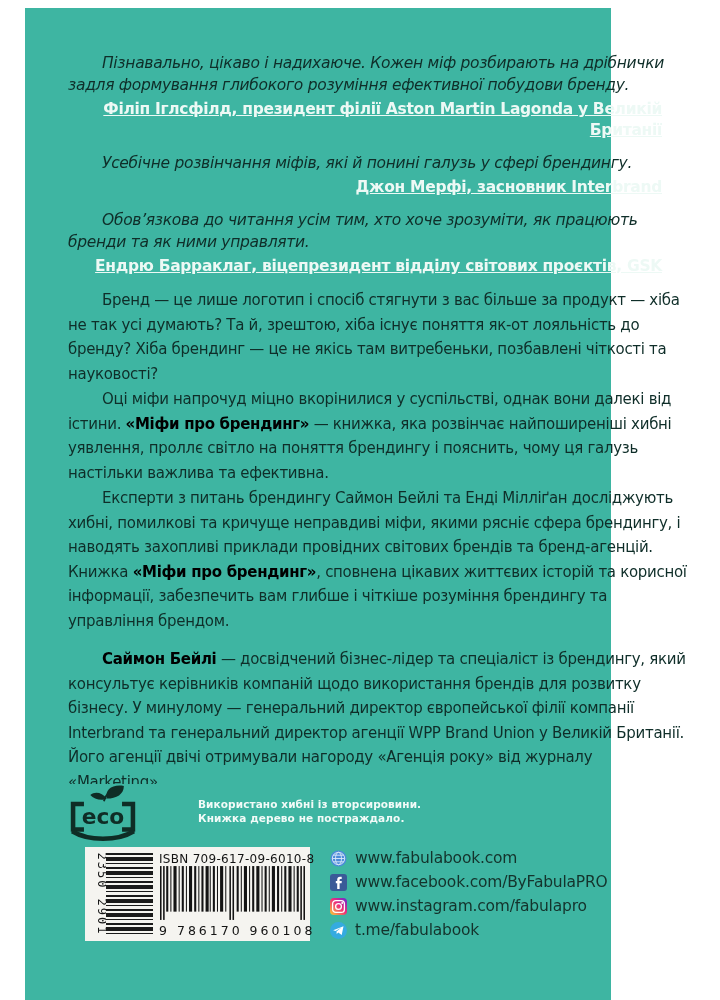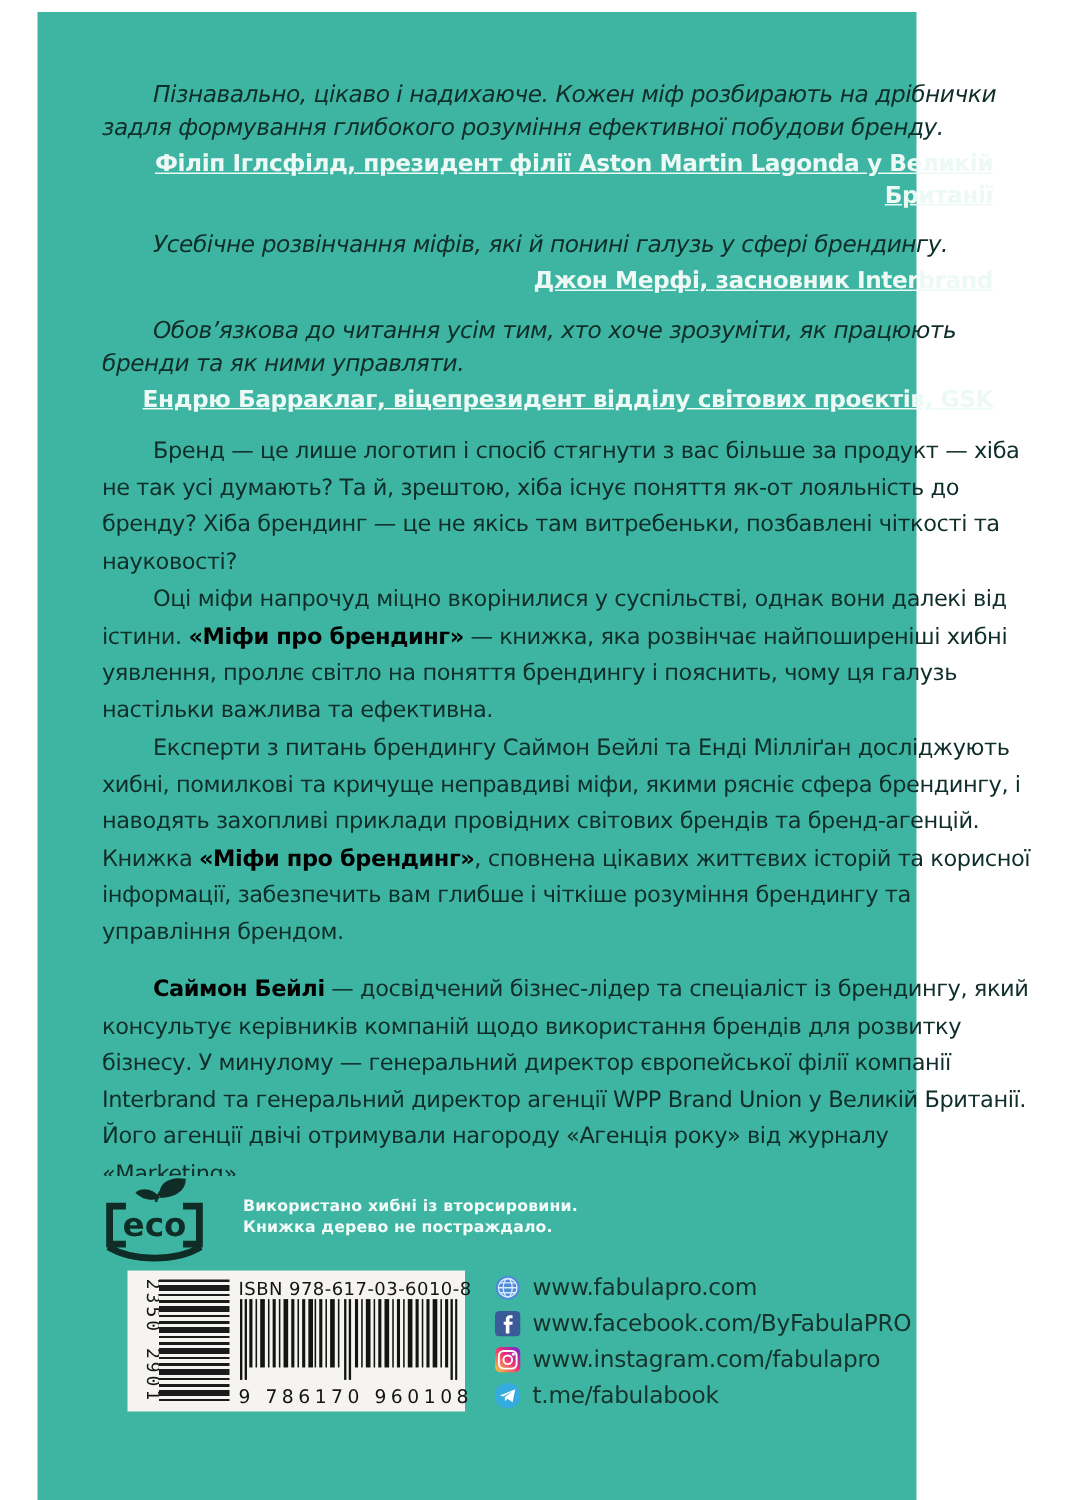--- a/index.html
+++ b/index.html
@@ -24,21 +24,21 @@
     text-align:right;color:#edf9f5;text-decoration:underline;
   }
   .para,.bio{
     font-size:15px;line-height:24.5px;text-indent:34px;margin:0;color:#0f2e29;
   }
   .para{margin-top:1px;}
   .para.first{margin-top:10px;}
   .bio.first{margin-top:14px;}
   .hl{color:#000000;font-weight:bold;}
   
-  .eco{position:absolute;left:64px;top:781px;display:flex;align-items:flex-start;}
+  .eco{position:absolute;left:64px;top:781px;display:flex;align-items:flex-start;gap:36px;}
   .eco svg{flex:0 0 auto;}
   .eco-text{
     margin-left:20px;padding-top:17px;color:#f2fbf8;font-weight:bold;
     font-size:10.5px;line-height:13.5px;letter-spacing:0.1px;
   }
   
   .barcode-panel{
     position:absolute;left:85px;top:847px;width:225px;height:94px;
     background:#f5f4f0;
   }
@@ -108,21 +108,21 @@
     <div class="eco-text">
       <div>Використано хибні із вторсировини.</div>
       <div>Книжка дерево не постраждало.</div>
     </div>
   </div>
 
   <div class="barcode-panel" style="left:60px;top:839px;">
     <div class="side-num">2350 2901</div>
     <div class="side-stripes"></div>
     <div class="isbn-area">
-      <div class="isbn-label">ISBN 978-617-03-6010-8</div>
+      <div class="isbn-label">ISBN 709-617-09-6010-8</div>
       <svg width="145" height="54" viewBox="0 0 140 52">
         <g fill="#141414">
           <rect x="0" y="0" width="1.5" height="52"></rect>
             <rect x="3" y="0" width="1.5" height="52"></rect>
           <rect x="6" y="0" width="2" height="44"></rect>
             <rect x="10" y="0" width="1" height="44"></rect>
           <rect x="13" y="0" width="3" height="44"></rect>
             <rect x="18" y="0" width="1" height="44"></rect>
           <rect x="21" y="0" width="2" height="44"></rect>
             <rect x="25" y="0" width="1" height="44"></rect>
@@ -166,21 +166,21 @@
 
     <div class="link-row">
       <svg width="17" height="17" viewBox="0 0 17 17">
         <circle cx="8.5" cy="8.5" r="8" fill="#4c8bd9"></circle>
         <circle cx="8.5" cy="8.5" r="6.2" fill="none" stroke="#dceaf9" stroke-width="0.9"></circle>
         <ellipse cx="8.5" cy="8.5" rx="3" ry="6.2" fill="none" stroke="#dceaf9" stroke-width="0.9"></ellipse>
         <line x1="2.3" y1="8.5" x2="14.7" y2="8.5" stroke="#dceaf9" stroke-width="0.9"></line>
         <line x1="3.2" y1="5.2" x2="13.8" y2="5.2" stroke="#dceaf9" stroke-width="0.9"></line>
         <line x1="3.2" y1="11.8" x2="13.8" y2="11.8" stroke="#dceaf9" stroke-width="0.9"></line>
       </svg>
-      <span class="link-url">www.fabulapro.com</span>
+      <span class="link-url">www.fabulabook.com</span>
     </div>
 
     <div class="link-row">
       <svg width="17" height="17" viewBox="0 0 17 17">
         <rect x="0" y="0" width="17" height="17" rx="3" fill="#3a5a98"></rect>
         <path d="M11.6 9.2 H9.6 V15 H7.2 V9.2 H5.8 V7.1 H7.2 V5.6 C7.2 3.9 8.2 2.8 10 2.8 H11.7 V4.9 H10.6 C9.9 4.9 9.6 5.2 9.6 5.9 V7.1 H11.8 Z" fill="#ffffff"></path>
       </svg>
       <span class="link-url">www.facebook.com/ByFabulaPRO</span>
     </div>
 

